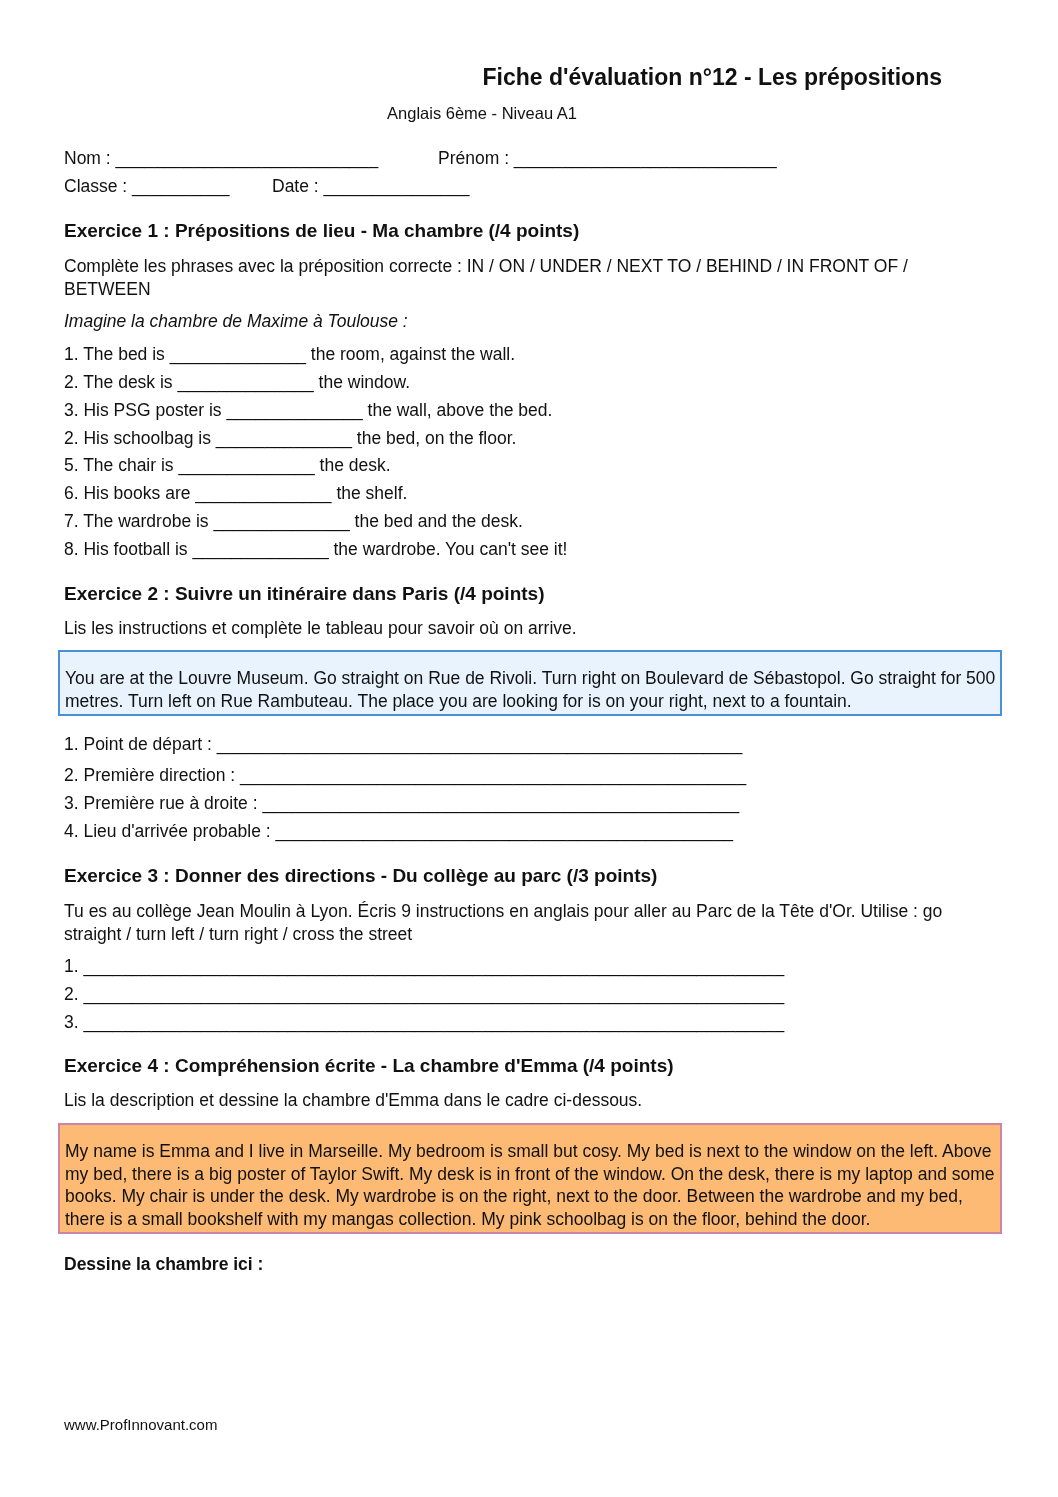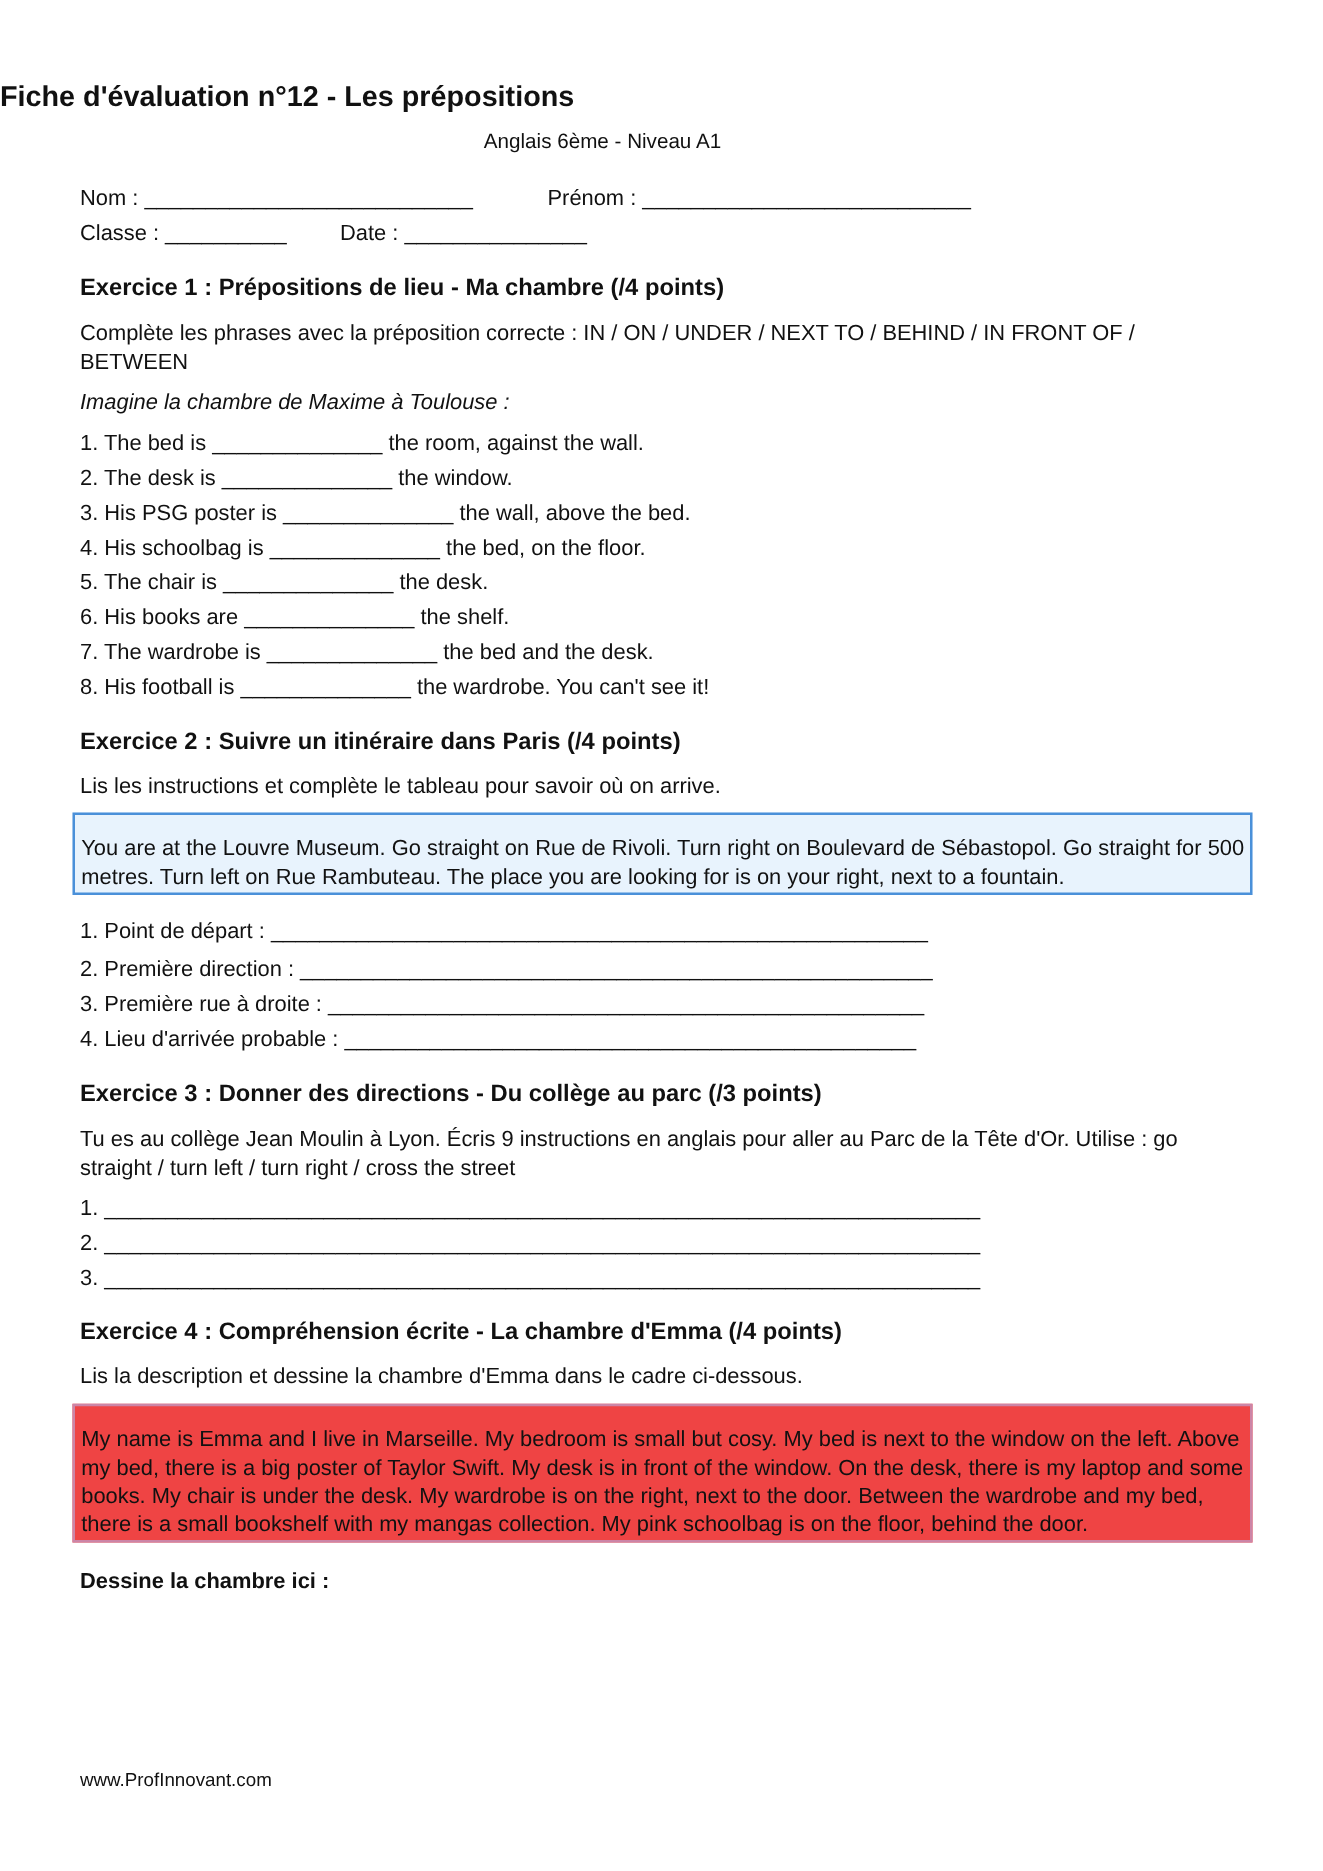--- a/index.html
+++ b/index.html
@@ -1,53 +1,53 @@
 <!DOCTYPE html>
 <html><head>
 <meta charset="utf-8">
 <style>
   html, body { margin: 0; padding: 0; background: #ffffff; }
   body {
     width: 1058px; height: 1497px; position: relative; overflow: hidden;
     font-family: "Liberation Sans", sans-serif; color: #111; font-size: 17.5px;
   }
   .abs { position: absolute; white-space: nowrap; }
-  .title { left: 0; width: 942px; text-align: left; top: 64px; font-size: 23px; font-weight: bold; }
+  .title { left: 0; width: 942px; text-align: right; top: 64px; font-size: 23px; font-weight: bold; }
   .subtitle { left: 0; width: 964px; text-align: center; top: 104px; font-size: 16.5px; }
   .h2 { font-size: 19px; font-weight: bold; left: 64px; }
   .para { left: 64px; width: 930px; white-space: normal; line-height: 23px; }
   .italic { font-style: italic; }
   .line { left: 64px; }
   .box {
     position: absolute; left: 58px; width: 931px; padding: 15px 4px 2px 5px;
     white-space: normal; line-height: 22.6px; font-size: 17.5px;
   }
   .box-blue { top: 650px; background: #e8f3fd; border: 2px solid #4a90d9; }
-  .box-pink { top: 1123px; background: #ef4444; border: 2px solid #cc85a7; }
+  .box-pink { top: 1123px; background: #fdba74; border: 2px solid #cc85a7; }
   .bold { font-weight: bold; }
   .footer { left: 64px; top: 1416px; font-size: 15px; }
 </style>
 </head>
 <body>
 
 <div class="abs title">Fiche d'évaluation n°12 - Les prépositions</div>
 <div class="abs subtitle">Anglais 6ème - Niveau A1</div>
 <div class="abs" style="left:64px; top:148px;">Nom : ___________________________</div>
 <div class="abs" style="left:438px; top:148px;">Prénom : ___________________________</div>
 <div class="abs" style="left:64px; top:176px;">Classe : __________</div>
 <div class="abs" style="left:272px; top:176px;">Date : _______________</div>
 
 <div class="abs h2" style="top:220px;">Exercice 1 : Prépositions de lieu - Ma chambre (/4 points)</div>
 <div class="abs para" style="top:255px;">Complète les phrases avec la préposition correcte : IN / ON / UNDER / NEXT TO / BEHIND / IN FRONT OF / BETWEEN</div>
 <div class="abs line italic" style="top:311px;">Imagine la chambre de Maxime à Toulouse :</div>
 <div>
   <div class="abs line" style="top:344px;">1. The bed is ______________ the room, against the wall.</div>
   <div class="abs line" style="top:372px;">2. The desk is ______________ the window.</div>
   <div class="abs line" style="top:400px;">3. His PSG poster is ______________ the wall, above the bed.</div>
-  <div class="abs line" style="top:428px;">4. His schoolbag is ______________ the bed, on the floor.</div>
+  <div class="abs line" style="top:428px;">2. His schoolbag is ______________ the bed, on the floor.</div>
   <div class="abs line" style="top:455px;">5. The chair is ______________ the desk.</div>
   <div class="abs line" style="top:483px;">6. His books are ______________ the shelf.</div>
   <div class="abs line" style="top:511px;">7. The wardrobe is ______________ the bed and the desk.</div>
   <div class="abs line" style="top:539px;">8. His football is ______________ the wardrobe. You can't see it!</div>
 </div>
 
 <div class="abs h2" style="top:583px;">Exercice 2 : Suivre un itinéraire dans Paris (/4 points)</div>
 <div class="abs line" style="top:618px;">Lis les instructions et complète le tableau pour savoir où on arrive.</div>
 <div class="box box-blue">You are at the Louvre Museum. Go straight on Rue de Rivoli. Turn right on Boulevard de Sébastopol. Go straight for 500 metres. Turn left on Rue Rambuteau. The place you are looking for is on your right, next to a fountain.</div>
 <div>

